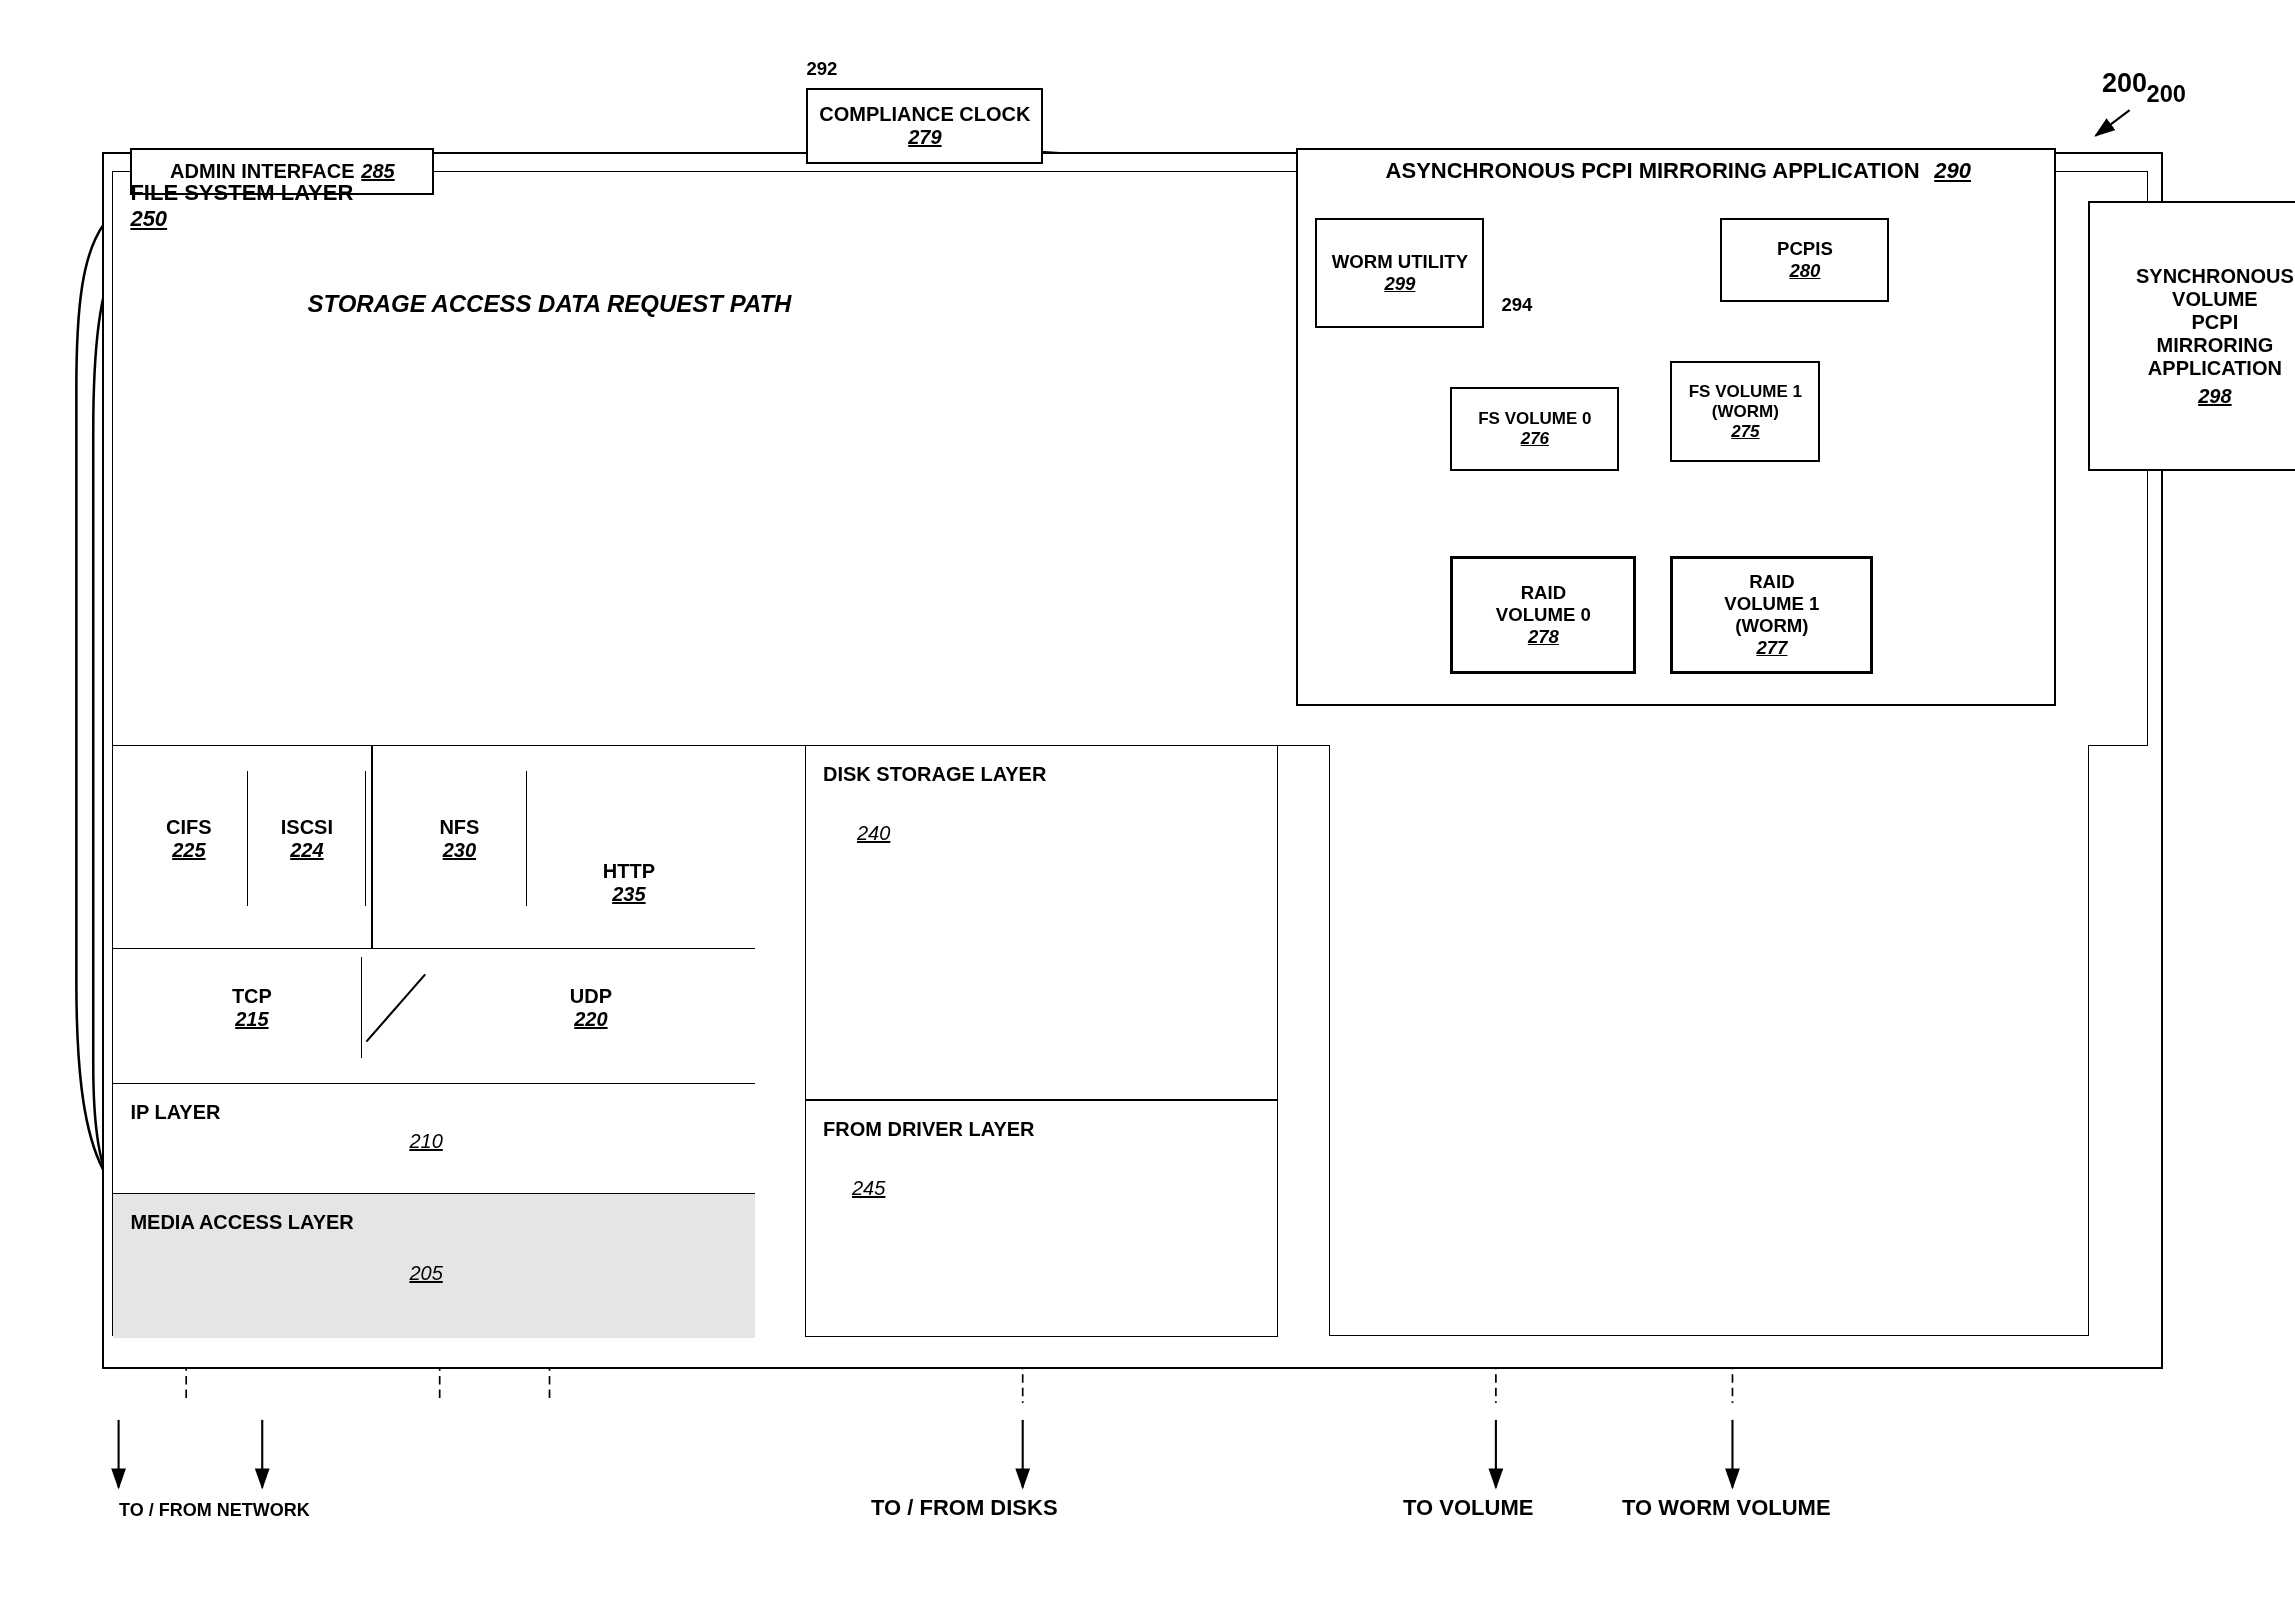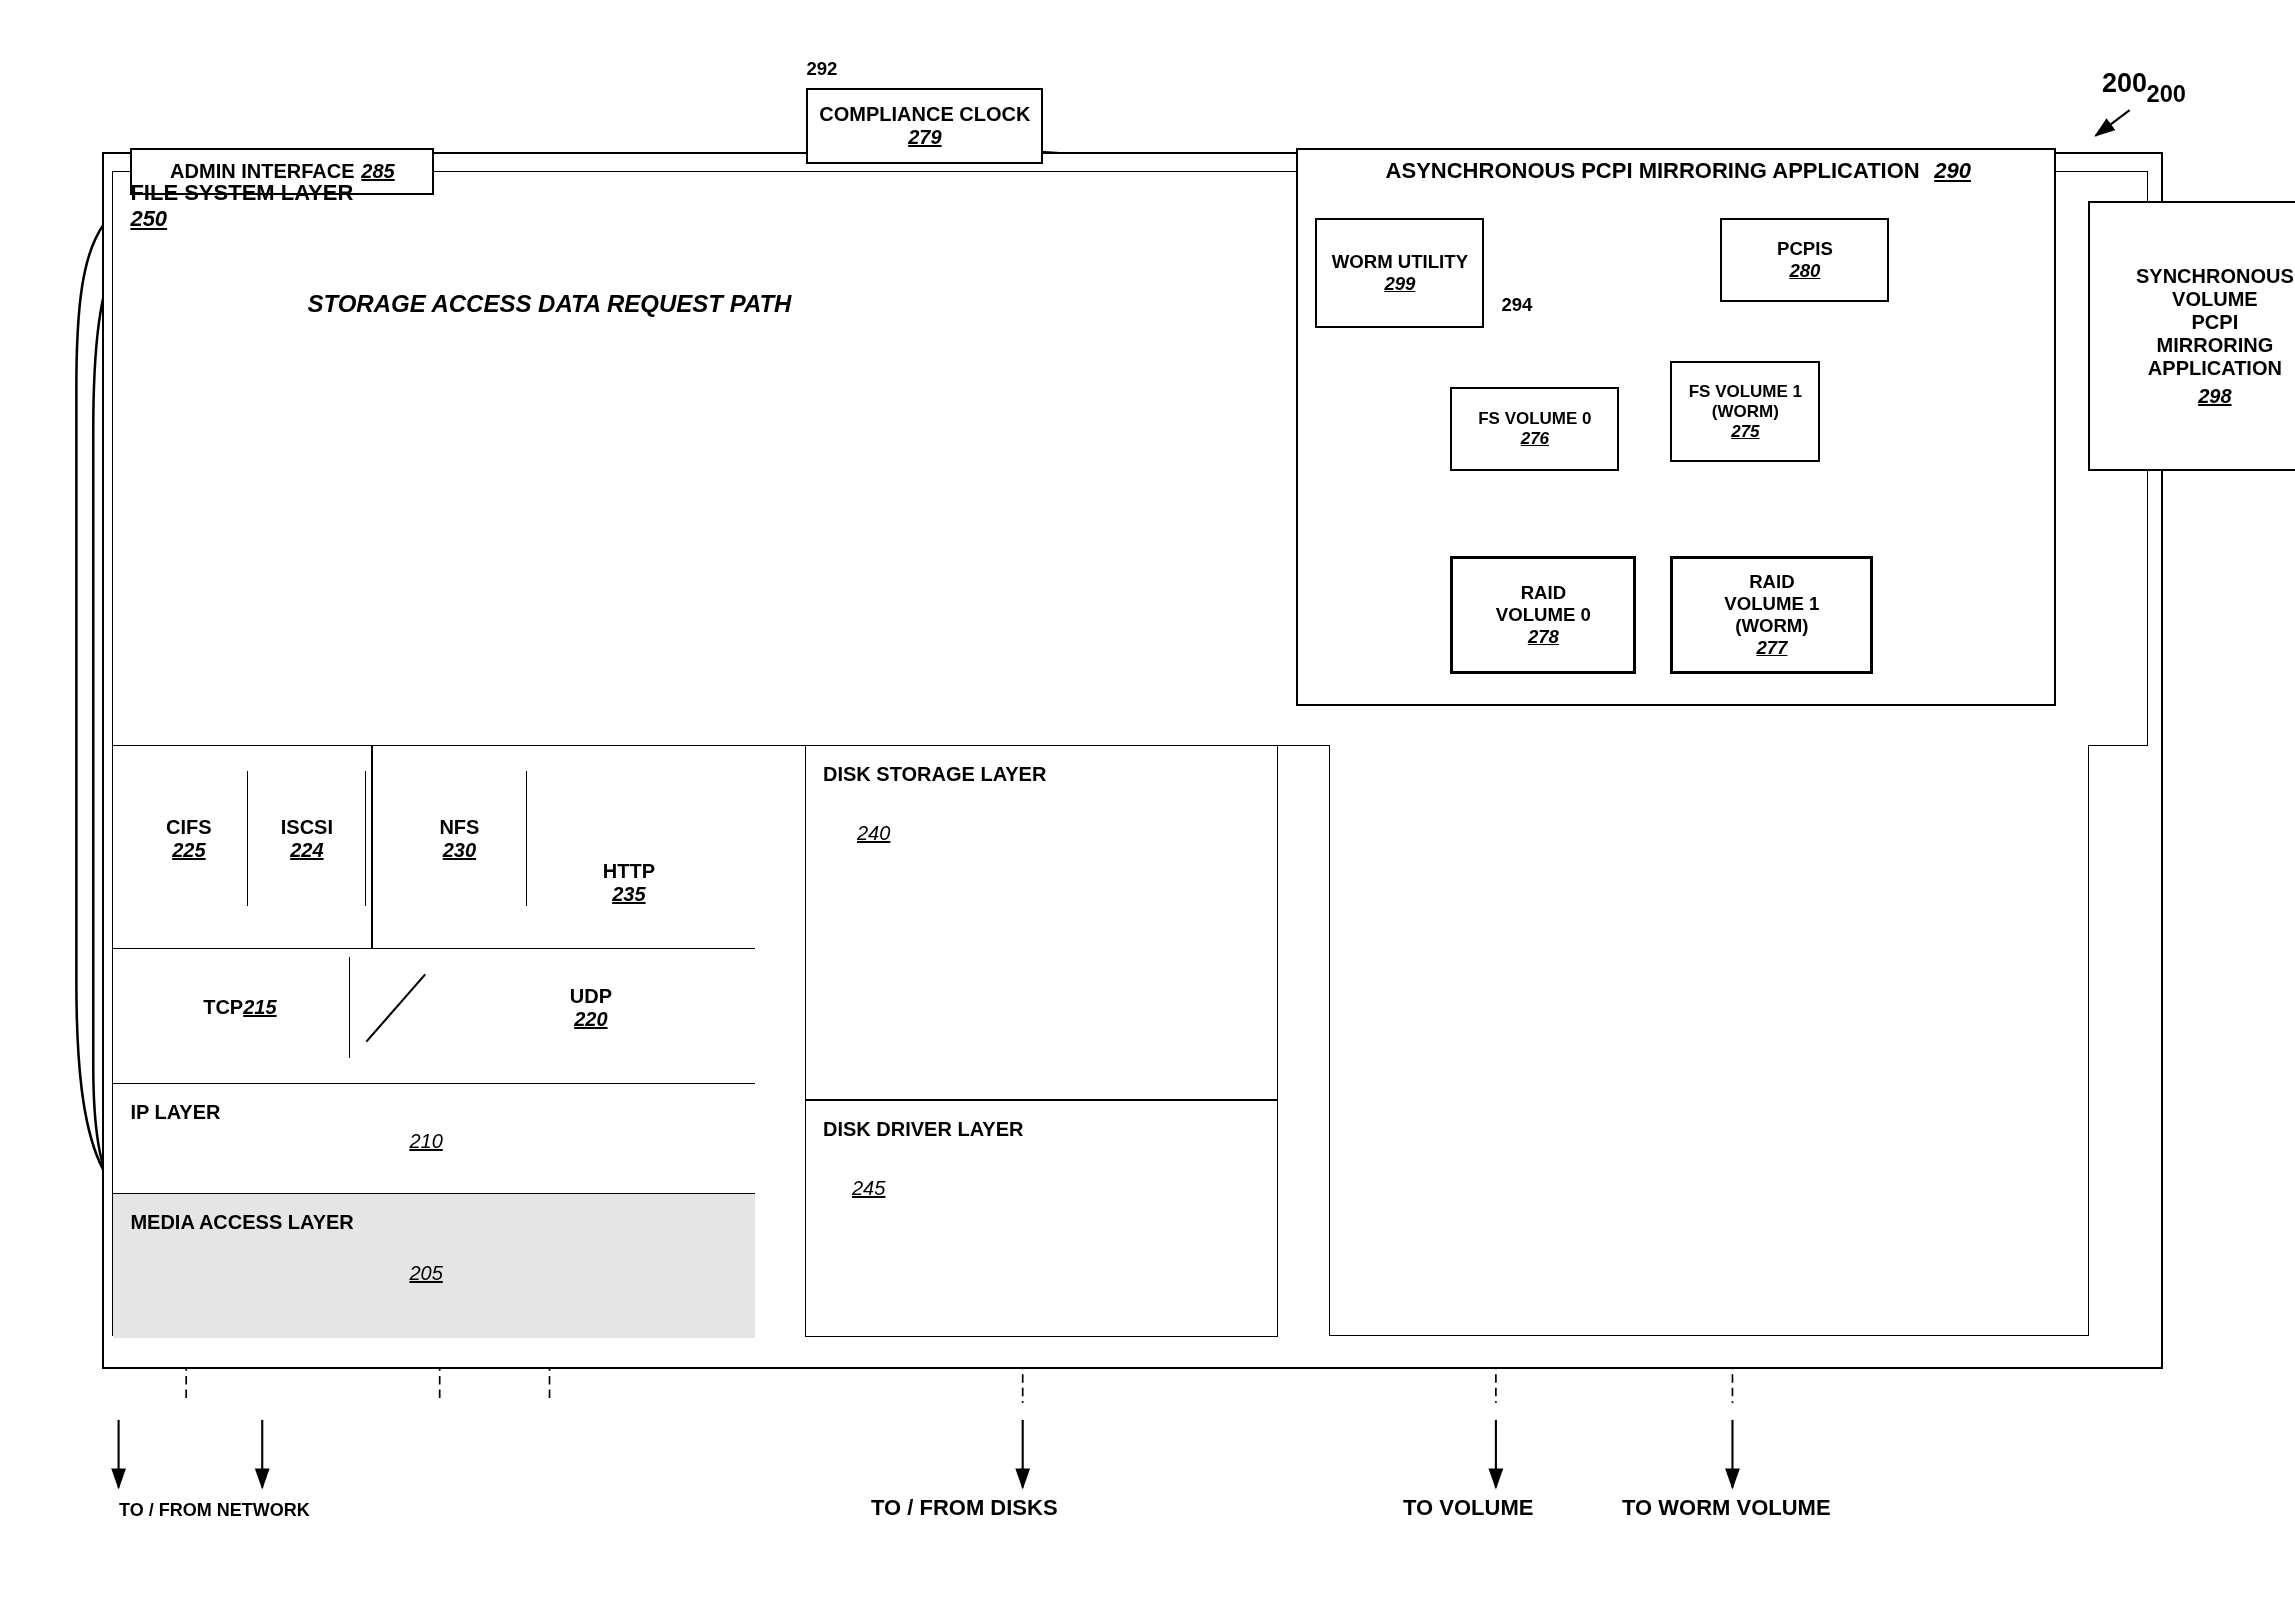--- a/index.html
+++ b/index.html
@@ -382,26 +382,26 @@
       border-bottom: 1.7px solid #000;
       background: #fff;
       display: flex;
       align-items: center;
     }
 
     
     .tcp-box {
       position: absolute;
       top: 8.4px;
-      left: 17px;
+      left: 29px;
       width: 220px;
       height: 101px;
       border-right: 1.7px solid #000;
       display: flex;
-      flex-direction: row;
+      flex-direction: column;
       align-items: center;
       justify-content: center;
       text-align: center;
       font-size: 20px;
       font-weight: bold;
     }
 
     
     .udp-box {
       position: absolute;
@@ -751,21 +751,21 @@
 
     <div class="disk-storage">
       <div class="disk-storage-label">
         <span>DISK STORAGE LAYER</span>
       </div>
       <div class="disk-storage-ref italic-underline">240</div>
     </div>
 
     <div class="disk-driver">
       <div class="disk-driver-label">
-        <span>DISK DRIVER LAYER</span>
+        <span>FROM DRIVER LAYER</span>
       </div>
       <div class="disk-driver-ref italic-underline">245</div>
     </div>
 
     <div class="async-pcpi-lower"></div>
 
   </div>
 
   <div style="position:absolute; bottom:51px; left:68px; font-size:18px; font-weight:bold; text-align:left;">TO / FROM NETWORK</div>
 

